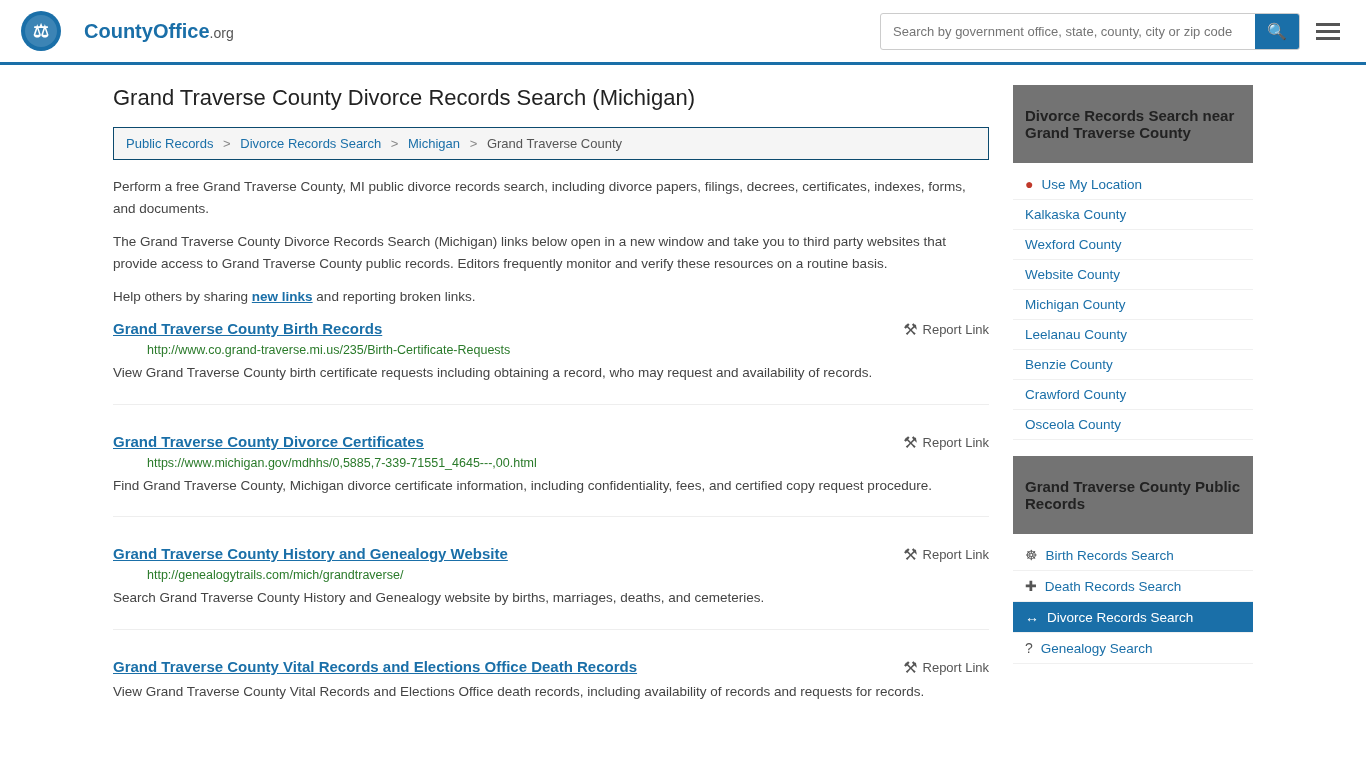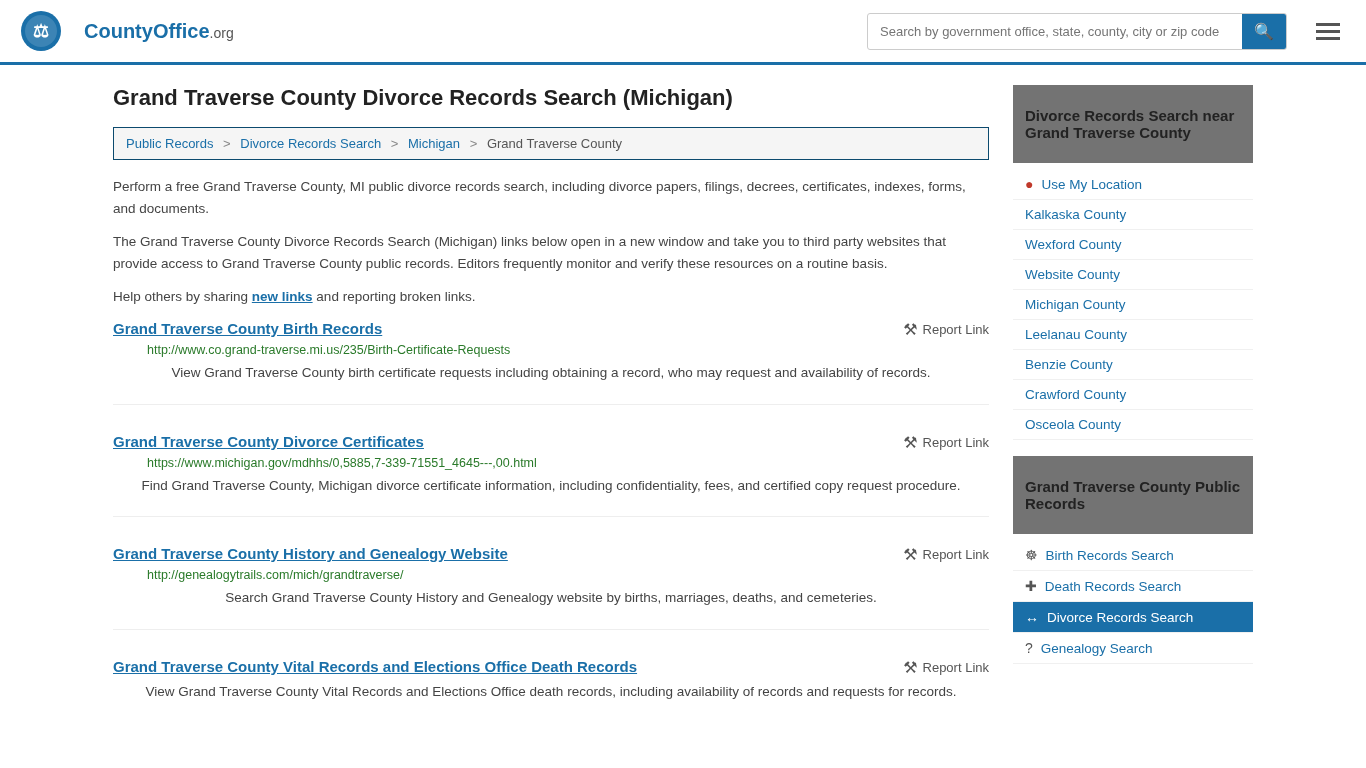--- a/index.html
+++ b/index.html
@@ -19,21 +19,21 @@
       align-items: center;
       gap: 6px;
     }
     .logo-icon {
       width: 42px;
       height: 42px;
     }
     .header-right {
       display: flex;
       align-items: center;
-      gap: 23px;
+      gap: 10px;
     }
     .search-bar {
       display: flex;
       align-items: center;
       border: 1px solid #ccc;
       border-radius: 3px;
       overflow: hidden;
       width: 420px;
     }
     .search-bar input {
@@ -82,21 +82,21 @@
       flex: 1;
     }
     .sidebar {
       width: 240px;
       flex-shrink: 0;
     }
 
     
     .page-title {
       font-size: 22px;
-      font-weight: bold;
+      font-weight: normal;
       color: #222;
       margin-bottom: 16px;
     }
 
     
     .breadcrumb {
       font-size: 13px;
       color: #555;
       margin-bottom: 16px;
       background: #f5f5f5;
@@ -158,21 +158,20 @@
       font-size: 12.5px;
       margin-bottom: 5px;
       text-decoration: none;
       display: block;
       padding-left: 34px;
     }
     .record-desc {
       font-size: 13.5px;
       color: #444;
       line-height: 1.6;
-      text-align: center;
     }
 
     
     .sidebar-section {
       margin-bottom: 16px;
     }
     .sidebar-header {
       background: #737373;
       padding: 22px 12px;
       font-size: 15px;

